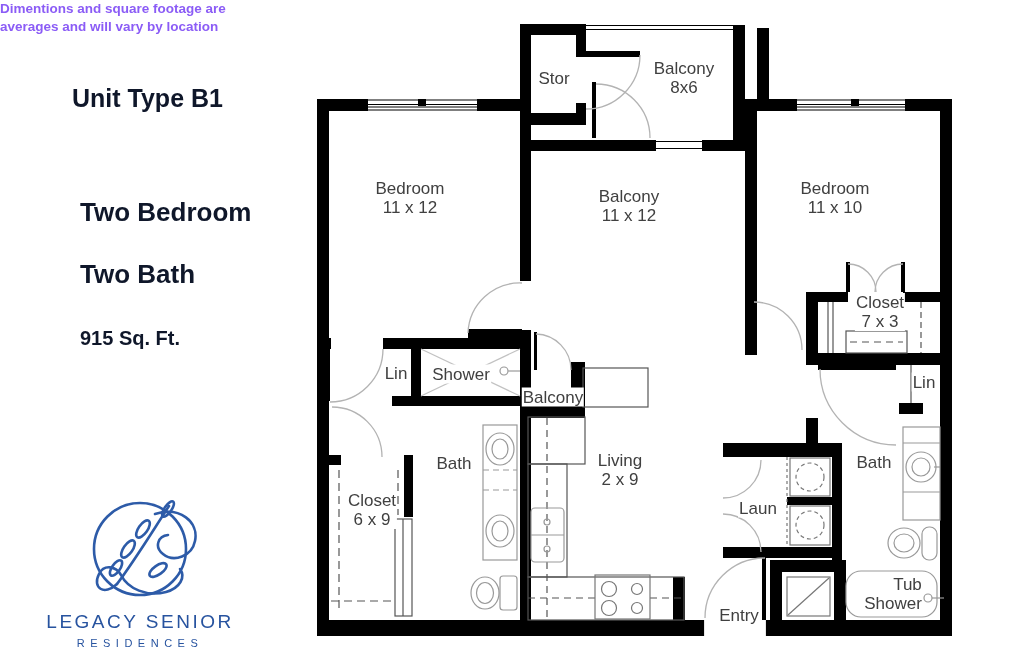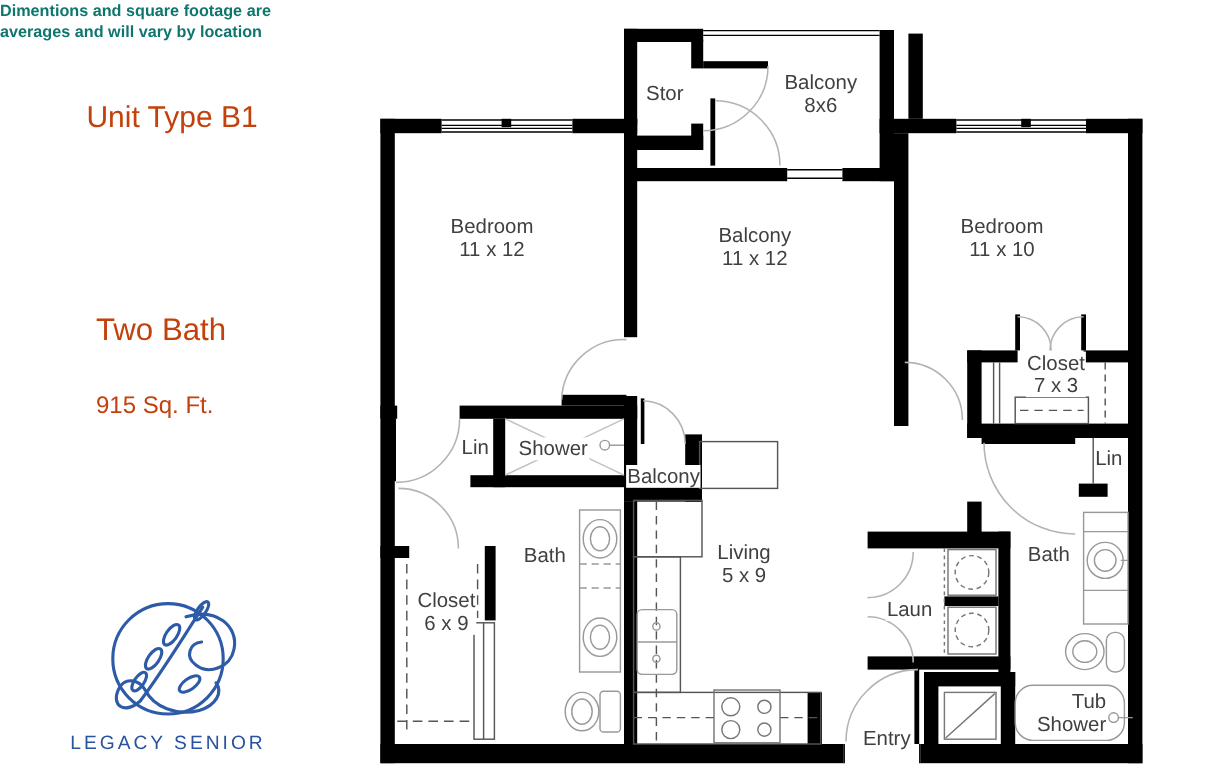--- a/index.html
+++ b/index.html
@@ -1,26 +1,26 @@
 <!DOCTYPE html>
 <html><head>
 <meta charset="utf-8">
 <style>
   html,body{margin:0;padding:0;background:#ffffff;}
   .canvas{position:relative;width:1011px;height:651px;background:#fff;overflow:hidden;
           font-family:"Liberation Sans",sans-serif;}
   .plan-svg{position:absolute;left:0;top:0;}
   
-  .p-head{position:absolute;color:#c2410c;font-weight:normal;white-space:pre-line;}
+  .p-head{position:absolute;color:#0f172a;font-weight:bold;white-space:pre-line;}
   .unit-type{left:72px;top:84px;font-size:25px;}
   .config{left:80px;top:197px;font-size:26px;line-height:31px;}
   .area{left:80px;top:327px;font-size:20px;}
-  .disclaimer{left:31px;top:395px;font-size:13.5px;line-height:17.5px;color:#0f766e;font-weight:bold;}
+  .disclaimer{left:31px;top:395px;font-size:13.5px;line-height:17.5px;color:#8b5cf6;font-weight:bold;}
   .brand{position:absolute;left:0;width:280px;text-align:center;color:#27539f;}
-  .brand-name{top:611px;font-size:16px;letter-spacing:2.5px;}
+  .brand-name{top:611px;font-size:19px;letter-spacing:2.5px;}
   .brand-sub{top:637px;font-size:11px;letter-spacing:5.5px;}
   
   .rlabel{position:absolute;transform:translate(-50%,-50%);text-align:center;
           font-size:17px;font-weight:normal;color:#404040;line-height:19px;
           white-space:nowrap;background:#fff;padding:0 1px;}
   .nobg{background:transparent;}
 </style>
 </head>
 <body>
 
@@ -230,45 +230,46 @@
       <ellipse cx="143" cy="529" rx="10" ry="4.5" transform="rotate(-55 143 529)"></ellipse>
       <ellipse cx="128" cy="549" rx="10" ry="4.5" transform="rotate(-55 128 549)"></ellipse>
       <ellipse cx="116" cy="568" rx="9" ry="4" transform="rotate(-55 116 568)"></ellipse>
       <ellipse cx="158" cy="570" rx="10" ry="4.5" transform="rotate(-35 158 570)"></ellipse>
       <path d="M 155,514 C 180,506 199,522 195,541 C 192,556 174,563 163,554 C 154,547 158,536 168,535"></path>
       <path d="M 117,584 C 104,596 92,588 99,574 C 104,564 116,566 121,575 C 128,589 147,597 166,592 C 180,588 186,577 180,569"></path>
     </g>
   </svg>
 
   <div class="p-head unit-type">Unit Type B1</div>
-  <div class="p-head config"><br>
+  <div class="p-head config"><span>Two Bedroom</span><br>
     <span>Two Bath</span></div>
   <div class="p-head area">915 Sq. Ft.</div>
   <div class="disclaimer"><span>Dimentions and square footage are</span><br>
     <span>averages and will vary by location</span></div>
   <div class="brand brand-name">LEGACY SENIOR</div>
+  <div class="brand brand-sub">RESIDENCES</div>
 
   <div class="rlabel nobg" style="left:410px;top:198px;">
     <span>Bedroom</span><br><span>11 x 12</span></div>
   <div class="rlabel nobg" style="left:629px;top:206px;">
     <span>Balcony</span><br><span>11 x 12</span></div>
   <div class="rlabel nobg" style="left:835px;top:198px;">
     <span>Bedroom</span><br><span>11 x 10</span></div>
   <div class="rlabel" style="left:554px;top:78px;">Stor</div>
   <div class="rlabel nobg" style="left:684px;top:78px;">
     <span>Balcony</span><br><span>8x6</span></div>
   <div class="rlabel" style="left:880px;top:312px;">
     <span>Closet</span><br><span>7 x 3</span></div>
   <div class="rlabel" style="left:396px;top:373px;">Lin</div>
   <div class="rlabel" style="left:461px;top:374px;">Shower</div>
   <div class="rlabel" style="left:553px;top:397px;">Balcony</div>
   <div class="rlabel" style="left:924px;top:382px;">Lin</div>
   <div class="rlabel nobg" style="left:454px;top:463px;">Bath</div>
   <div class="rlabel nobg" style="left:620px;top:470px;">
-    <span>Living</span><br><span>5 x 9</span></div>
+    <span>Living</span><br><span>2 x 9</span></div>
   <div class="rlabel" style="left:372px;top:510px;">
     <span>Closet</span><br><span>6 x 9</span></div>
   <div class="rlabel" style="left:758px;top:508px;">Laun</div>
   <div class="rlabel nobg" style="left:874px;top:462px;">Bath</div>
   <div class="rlabel" style="left:739px;top:615px;">Entry</div>
   <div class="rlabel nobg" style="left:893px;top:594px;text-align:right;">
     <span>Tub</span><br><span>Shower</span></div>
 
 </div>
 

